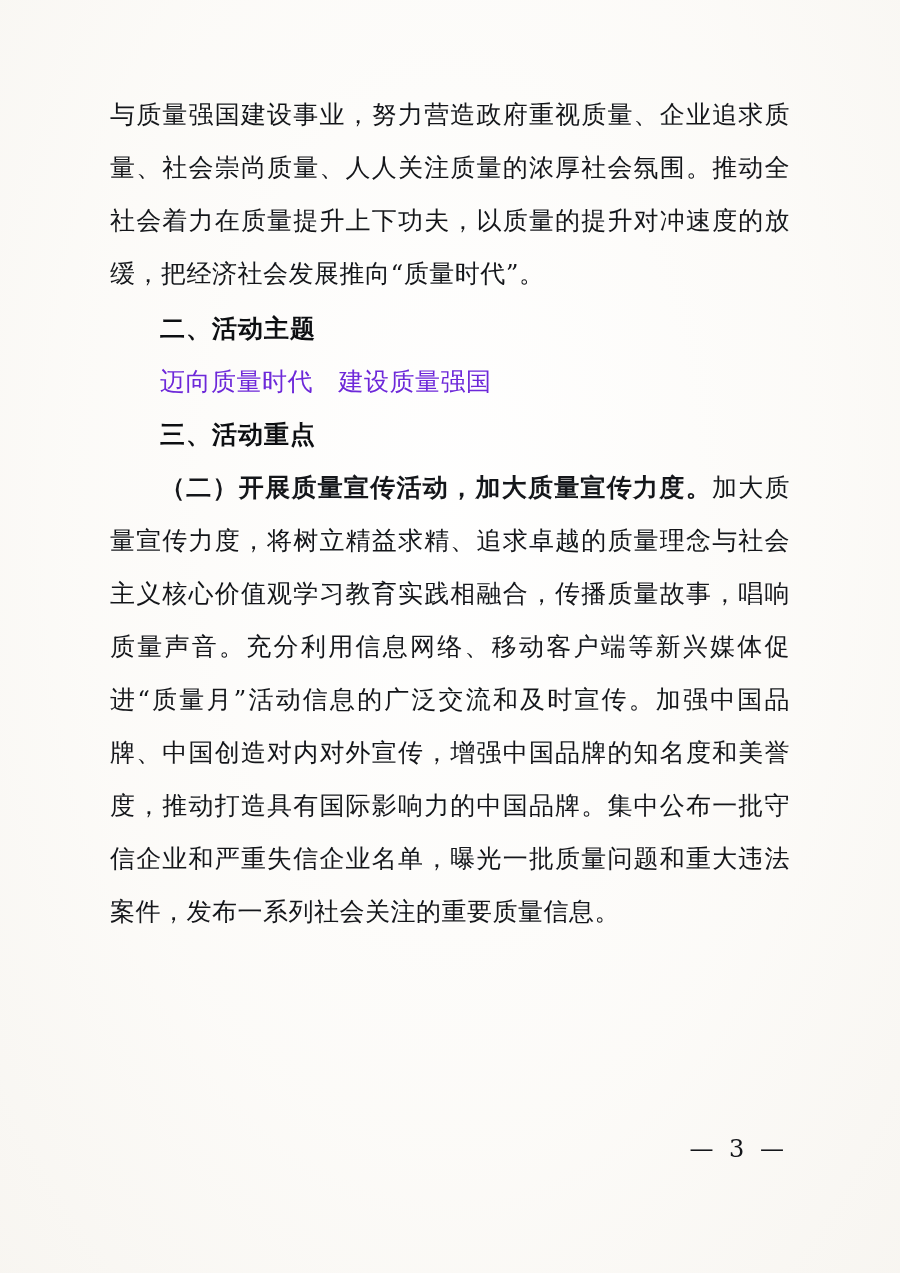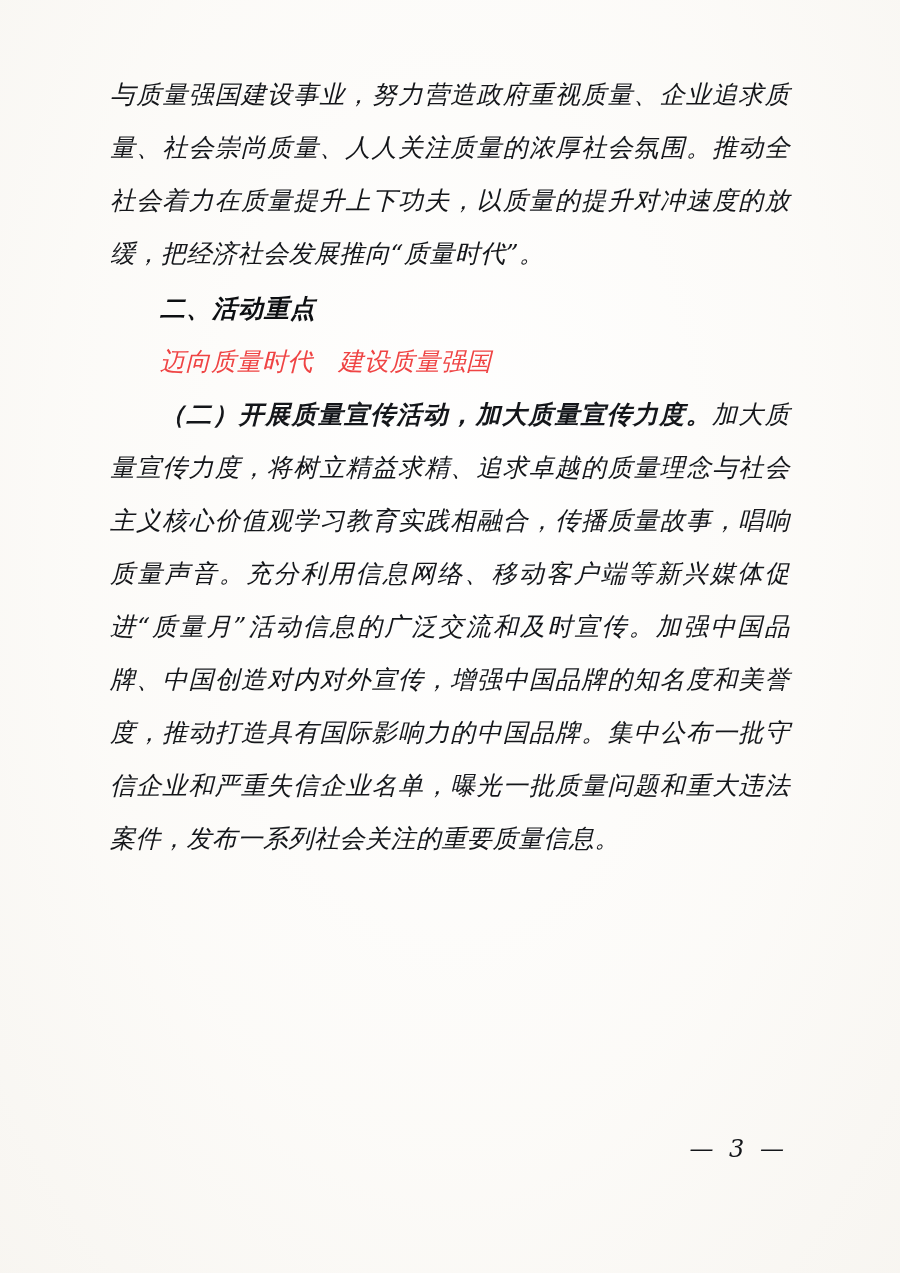--- a/index.html
+++ b/index.html
@@ -13,22 +13,21 @@
     font-family: "DejaVu Serif", serif;
     color: #1a1a1a;
     overflow: hidden;
   }
   .page {
     position: relative;
     width: 900px;
     height: 1273px;
     background: #fdfcfa;
     box-sizing: border-box;
-    padding: 68px 110px 0 110px;
-    font-style: italic;
+    padding: 88px 110px 0 110px;
   }
   
   .page::before {
     content: "";
     position: absolute;
     inset: 0;
     background:
       radial-gradient(ellipse at 50% 40%, rgba(255,255,255,0.9) 0%, rgba(250,248,244,0.4) 60%, rgba(244,241,235,0.6) 100%);
     pointer-events: none;
   }
@@ -56,21 +55,21 @@
     text-indent: 50px;
     letter-spacing: 1px;
     color: #0d0f12;
   }
   p.theme-line {
     margin: 0;
     font-size: 25px;
     line-height: 53px;
     text-indent: 50px;
     letter-spacing: 0.5px;
-    color: #ef4444;
+    color: #6d28d9;
   }
   .lead-bold {
     font-weight: bold;
   }
   .page-number {
     position: absolute;
     right: 112px;
     bottom: 110px;
     font-size: 24px;
     letter-spacing: 4px;
@@ -79,24 +78,25 @@
   }
 </style>
 </head>
 <body>
 
 <div class="page">
   <div class="content">
 
     <p class="body-text">与质量强国建设事业，努力营造政府重视质量、企业追求质量、社会崇尚质量、人人关注质量的浓厚社会氛围。推动全社会着力在质量提升上下功夫，以质量的提升对冲速度的放缓，把经济社会发展推向“质量时代”。</p>
 
-    <h2 class="section-heading">二、活动重点</h2>
+    <h2 class="section-heading">二、活动主题</h2>
 
     <p class="theme-line">迈向质量时代　建设质量强国</p>
 
+    <h2 class="section-heading">三、活动重点</h2>
 
 
     <p class="body-text indent"><span class="lead-bold">（二）开展质量宣传活动，加大质量宣传力度。</span><span>加大质量宣传力度，将树立精益求精、追求卓越的质量理念与社会主义核心价值观学习教育实践相融合，传播质量故事，唱响质量声音。充分利用信息网络、移动客户端等新兴媒体促进“质量月”活动信息的广泛交流和及时宣传。加强中国品牌、中国创造对内对外宣传，增强中国品牌的知名度和美誉度，推动打造具有国际影响力的中国品牌。集中公布一批守信企业和严重失信企业名单，曝光一批质量问题和重大违法案件，发布一系列社会关注的重要质量信息。</span></p>
 
   </div>
 
   <div class="page-number">— 3 —</div>
 </div>
 
 </body></html>

